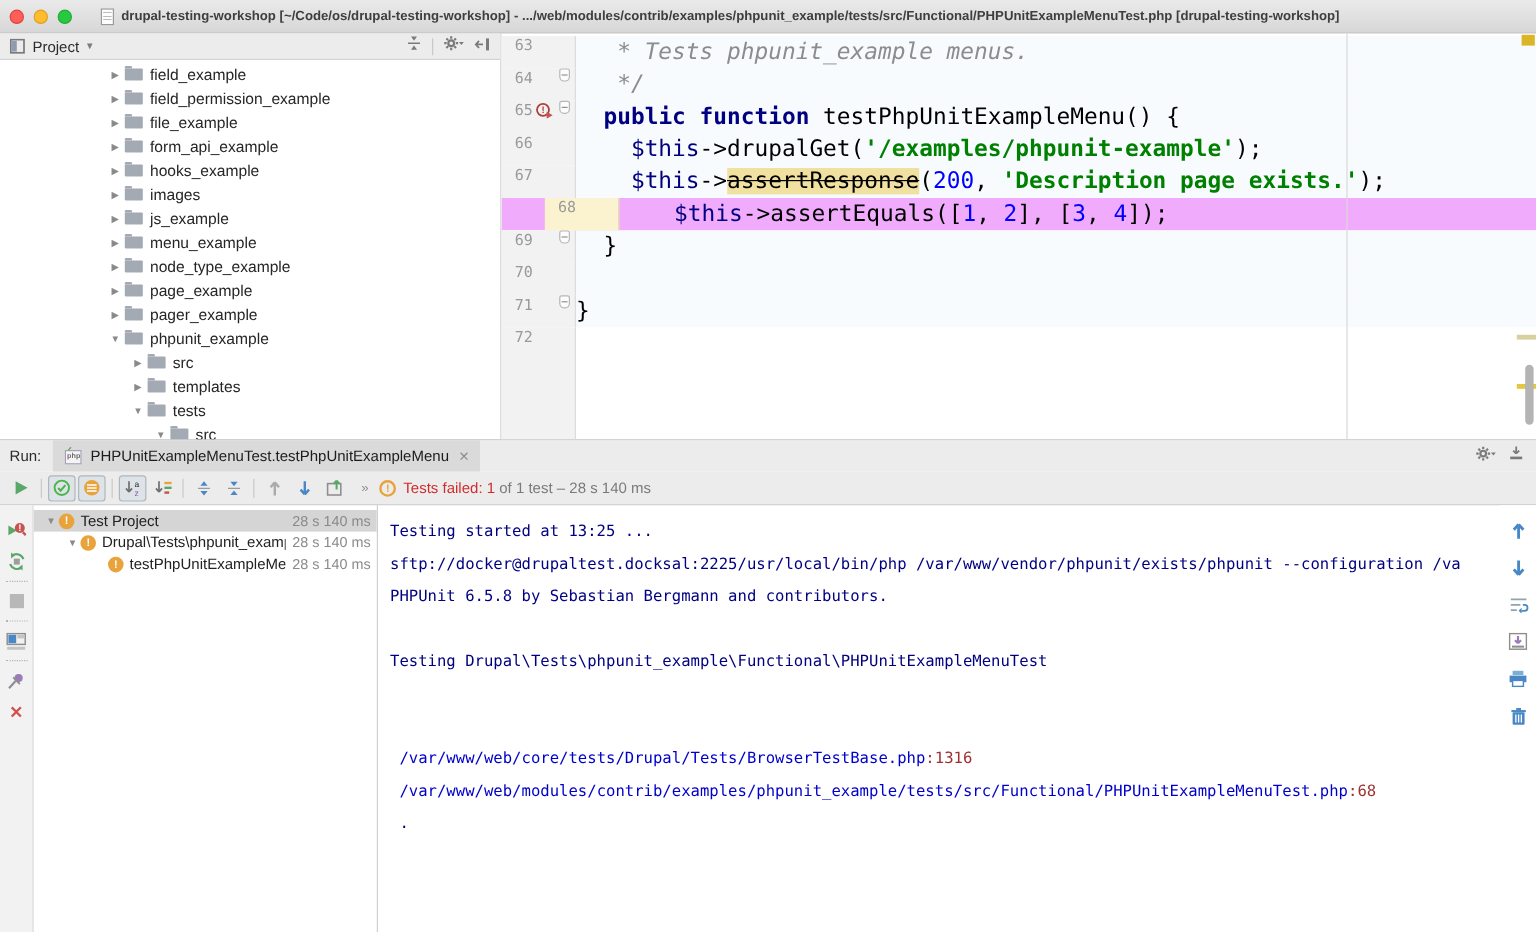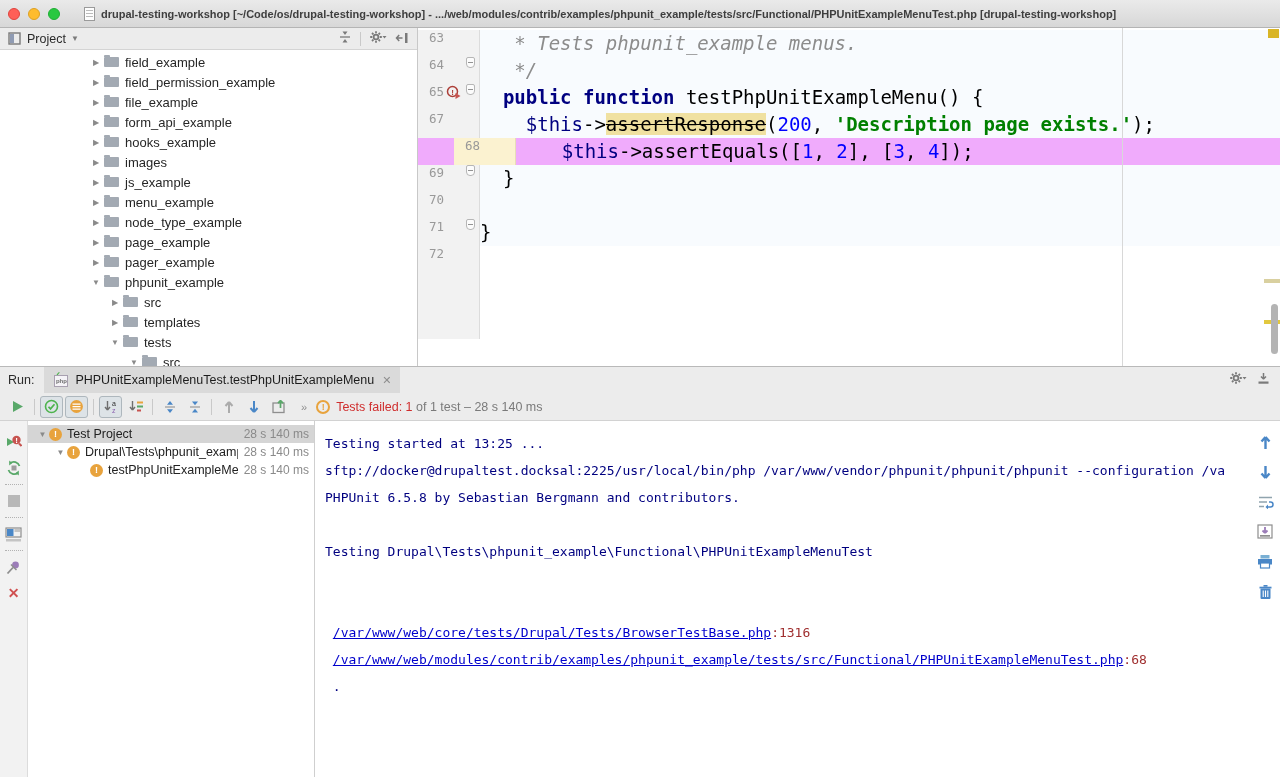--- a/index.html
+++ b/index.html
@@ -123,21 +123,21 @@
     font-size:9px; font-weight:bold; text-align:center; line-height:13px; flex:none;
     margin-right:5px; }
   .trr .lbl { overflow:hidden; flex:1 1 auto; min-width:0; }
   .trr .time { margin-left:auto; color:#8a8a8a; font-size:12px; flex:none; padding-left:6px; }
 
   .console { flex:1; min-width:0; overflow:hidden; padding:9px 0 0 10px;
     font-family:"DejaVu Sans Mono", monospace; font-size:13px; }
   .cline { height:27px; line-height:27px; white-space:pre; overflow:hidden; }
   .cs-out { color:#000080; }
   .cs-err { color:#7f1a1a; }
-  .cs-link { color:#0000cc; text-decoration:underline; }
+  .cs-link { color:#0000cc; }
   .cs-loc { color:#a03030; }
   .cs-difflink { color:#0000cc; text-decoration:underline; background:#e3e3e3; }
 
   .rstrip { width:30px; flex:none; display:flex; flex-direction:column; align-items:center;
     padding-top:14px; gap:11px; background:#fff; }
 </style>
 </head>
 <body>
 
 <div class="titlebar">
@@ -309,20 +309,30 @@
             <span class="foldsl">
               <span class="foldmark"></span>
             </span>
           </div>
           <div class="codeline">
             <pre><span class="tk-p">  </span><span class="tk-k">public function</span><span class="tk-p"> testPhpUnitExampleMenu() {</span></pre>
           </div>
         </div>
         <div class="erow">
           <div class="gut">
+            <span class="num">66</span>
+            <span class="icsl"></span>
+            <span class="foldsl"></span>
+          </div>
+          <div class="codeline">
+            <pre><span class="tk-p">    </span><span class="tk-v">$this</span><span class="tk-p">-&gt;drupalGet(</span><span class="tk-s">'/examples/phpunit-example'</span><span class="tk-p">);</span></pre>
+          </div>
+        </div>
+        <div class="erow">
+          <div class="gut">
             <span class="num">67</span>
             <span class="icsl"></span>
             <span class="foldsl"></span>
           </div>
           <div class="codeline">
             <pre><span class="tk-p">    </span><span class="tk-v">$this</span><span class="tk-p">-&gt;</span><span class="tk-d">assertResponse</span><span class="tk-p">(</span><span class="tk-n">200</span><span class="tk-p">, </span><span class="tk-s">'Description page exists.'</span><span class="tk-p">);</span></pre>
           </div>
         </div>
         <div class="erow cur">
           <div class="gut">
@@ -555,21 +565,21 @@
         </div>
         <div class="trr" style="padding-left: 62px;">
           <span class="bang">!</span>
           <span class="lbl">testPhpUnitExampleMenu</span>
           <span class="time">28 s 140 ms</span>
         </div>
       </div>
 
     <div class="console" id="console">
         <div class="cline"><span class="cs-out">Testing started at 13:25 ...</span></div>
-        <div class="cline"><span class="cs-out">sftp://docker@drupaltest.docksal:2225/usr/local/bin/php /var/www/vendor/phpunit/phpunit/phpunit --configuration /va</span></div>
+        <div class="cline"><span class="cs-out">sftp://docker@drupaltest.docksal:2225/usr/local/bin/php /var/www/vendor/phpunit/exists/phpunit --configuration /va</span></div>
         <div class="cline"><span class="cs-out">PHPUnit 6.5.8 by Sebastian Bergmann and contributors.</span></div>
         <div class="cline"></div>
         <div class="cline"><span class="cs-out">Testing Drupal\Tests\phpunit_example\Functional\PHPUnitExampleMenuTest</span></div>
         <div class="cline"></div>
         <div class="cline"></div>
         <div class="cline"><span class="cs-out"> </span><span class="cs-link">/var/www/web/core/tests/Drupal/Tests/BrowserTestBase.php</span><span class="cs-loc">:1316</span></div>
         <div class="cline"><span class="cs-out"> </span><span class="cs-link">/var/www/web/modules/contrib/examples/phpunit_example/tests/src/Functional/PHPUnitExampleMenuTest.php</span><span class="cs-loc">:68</span></div>
         <div class="cline"><span class="cs-out"> .</span></div>
       </div>
 

